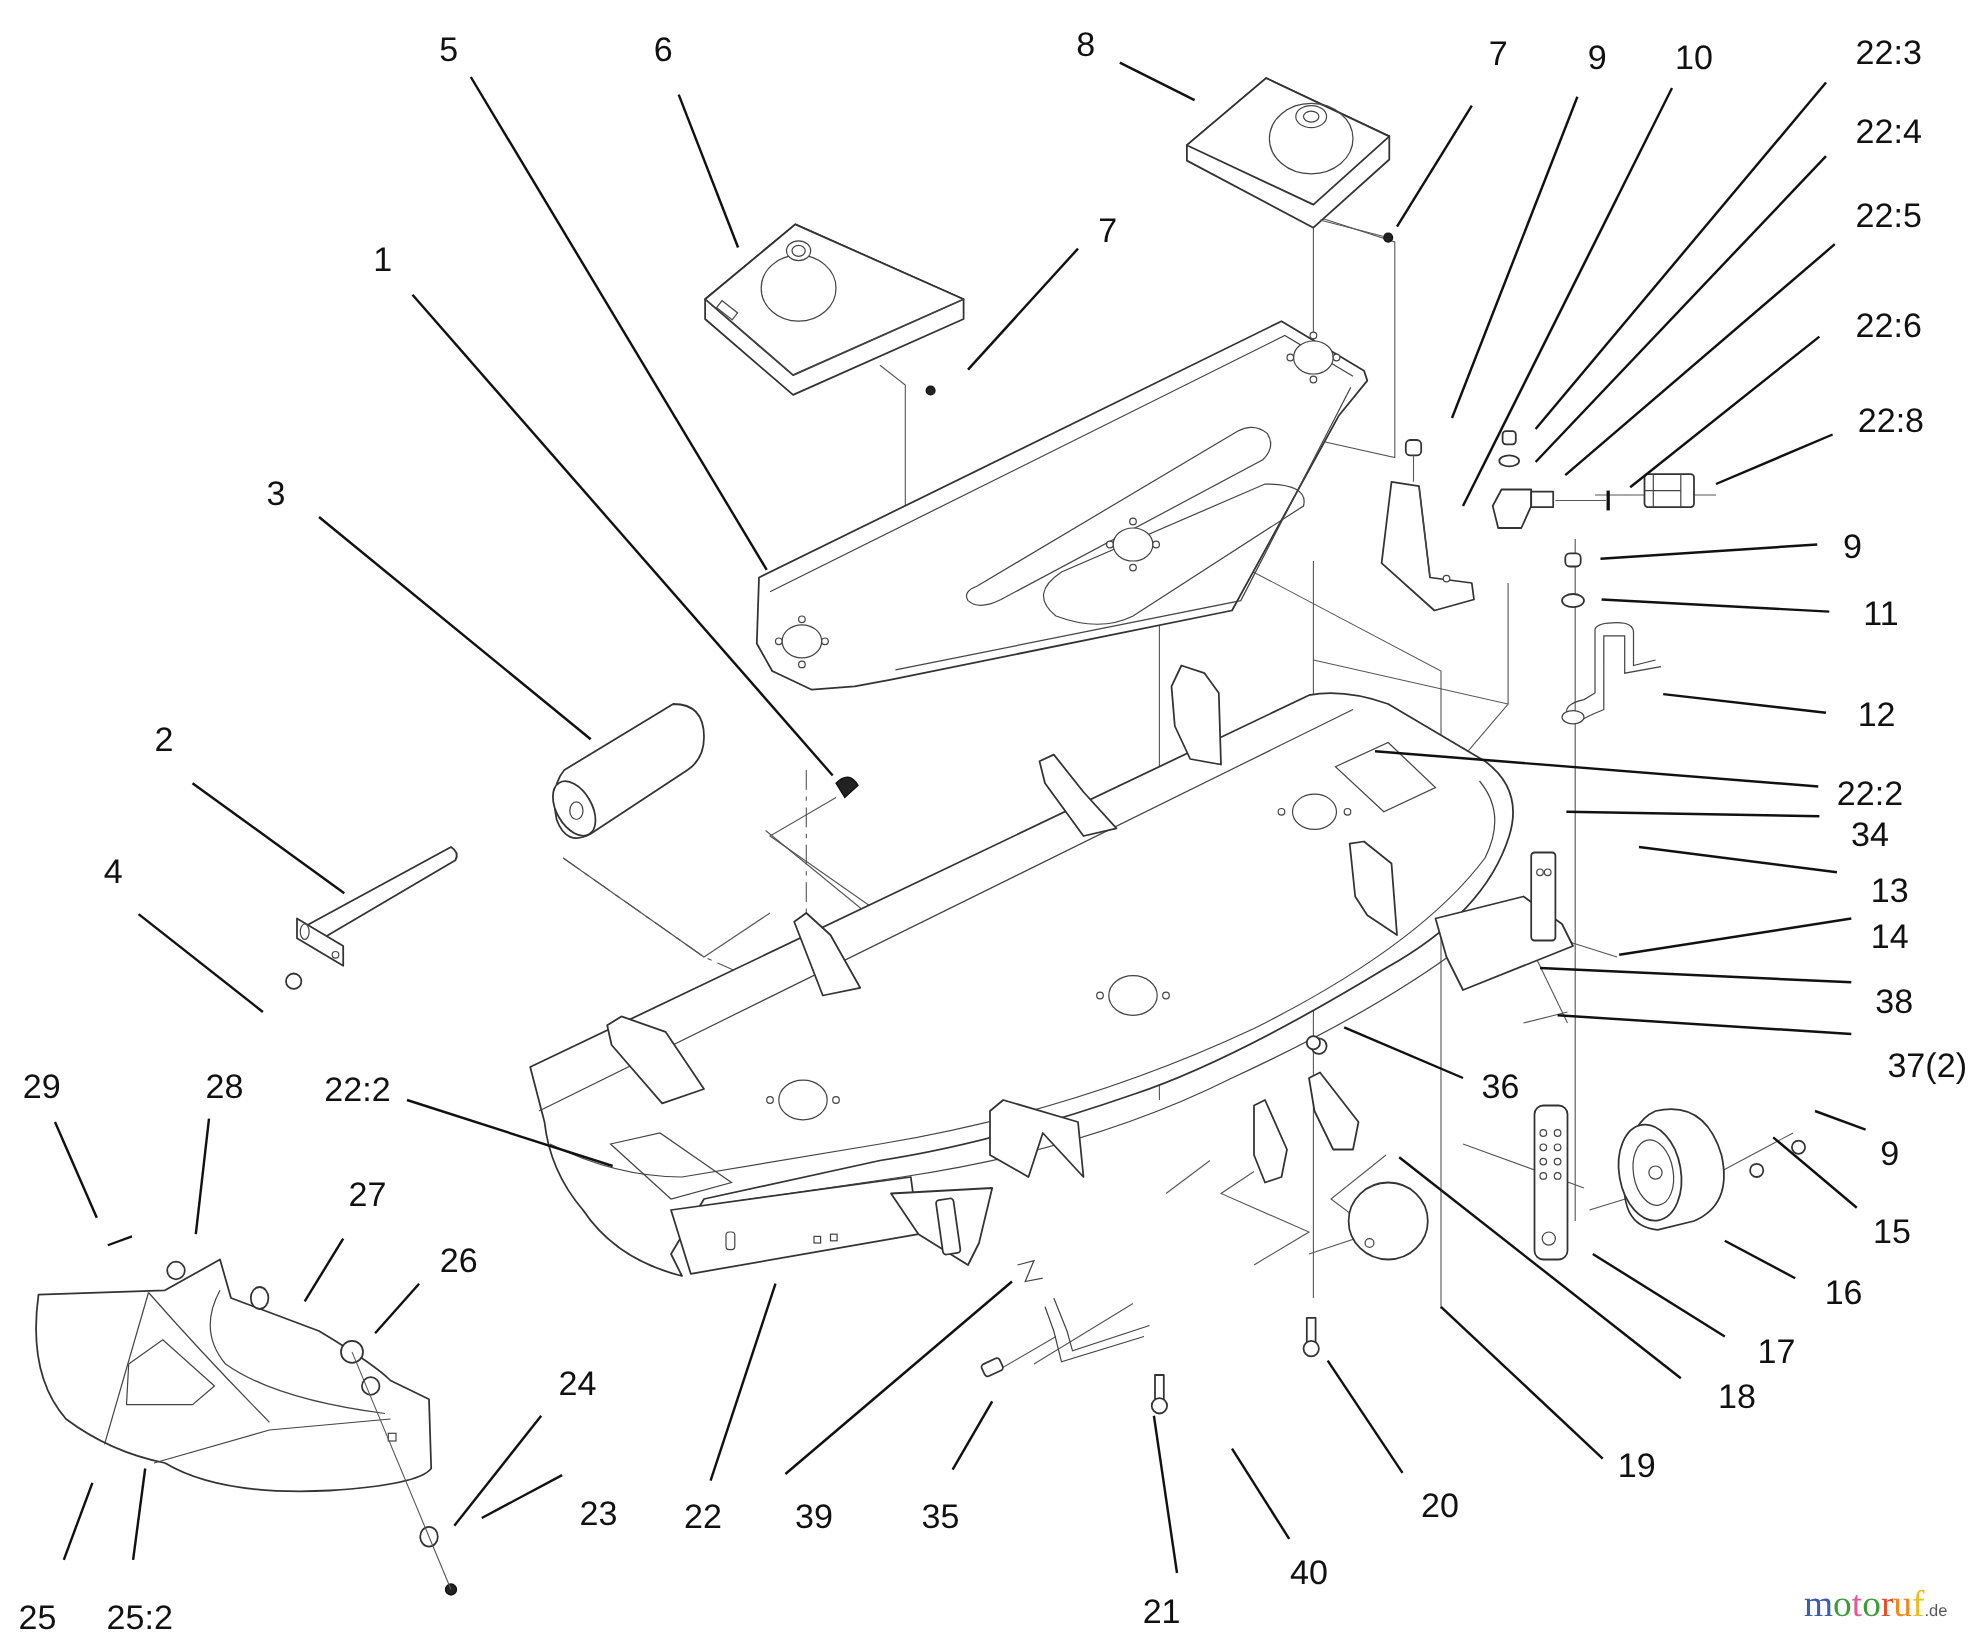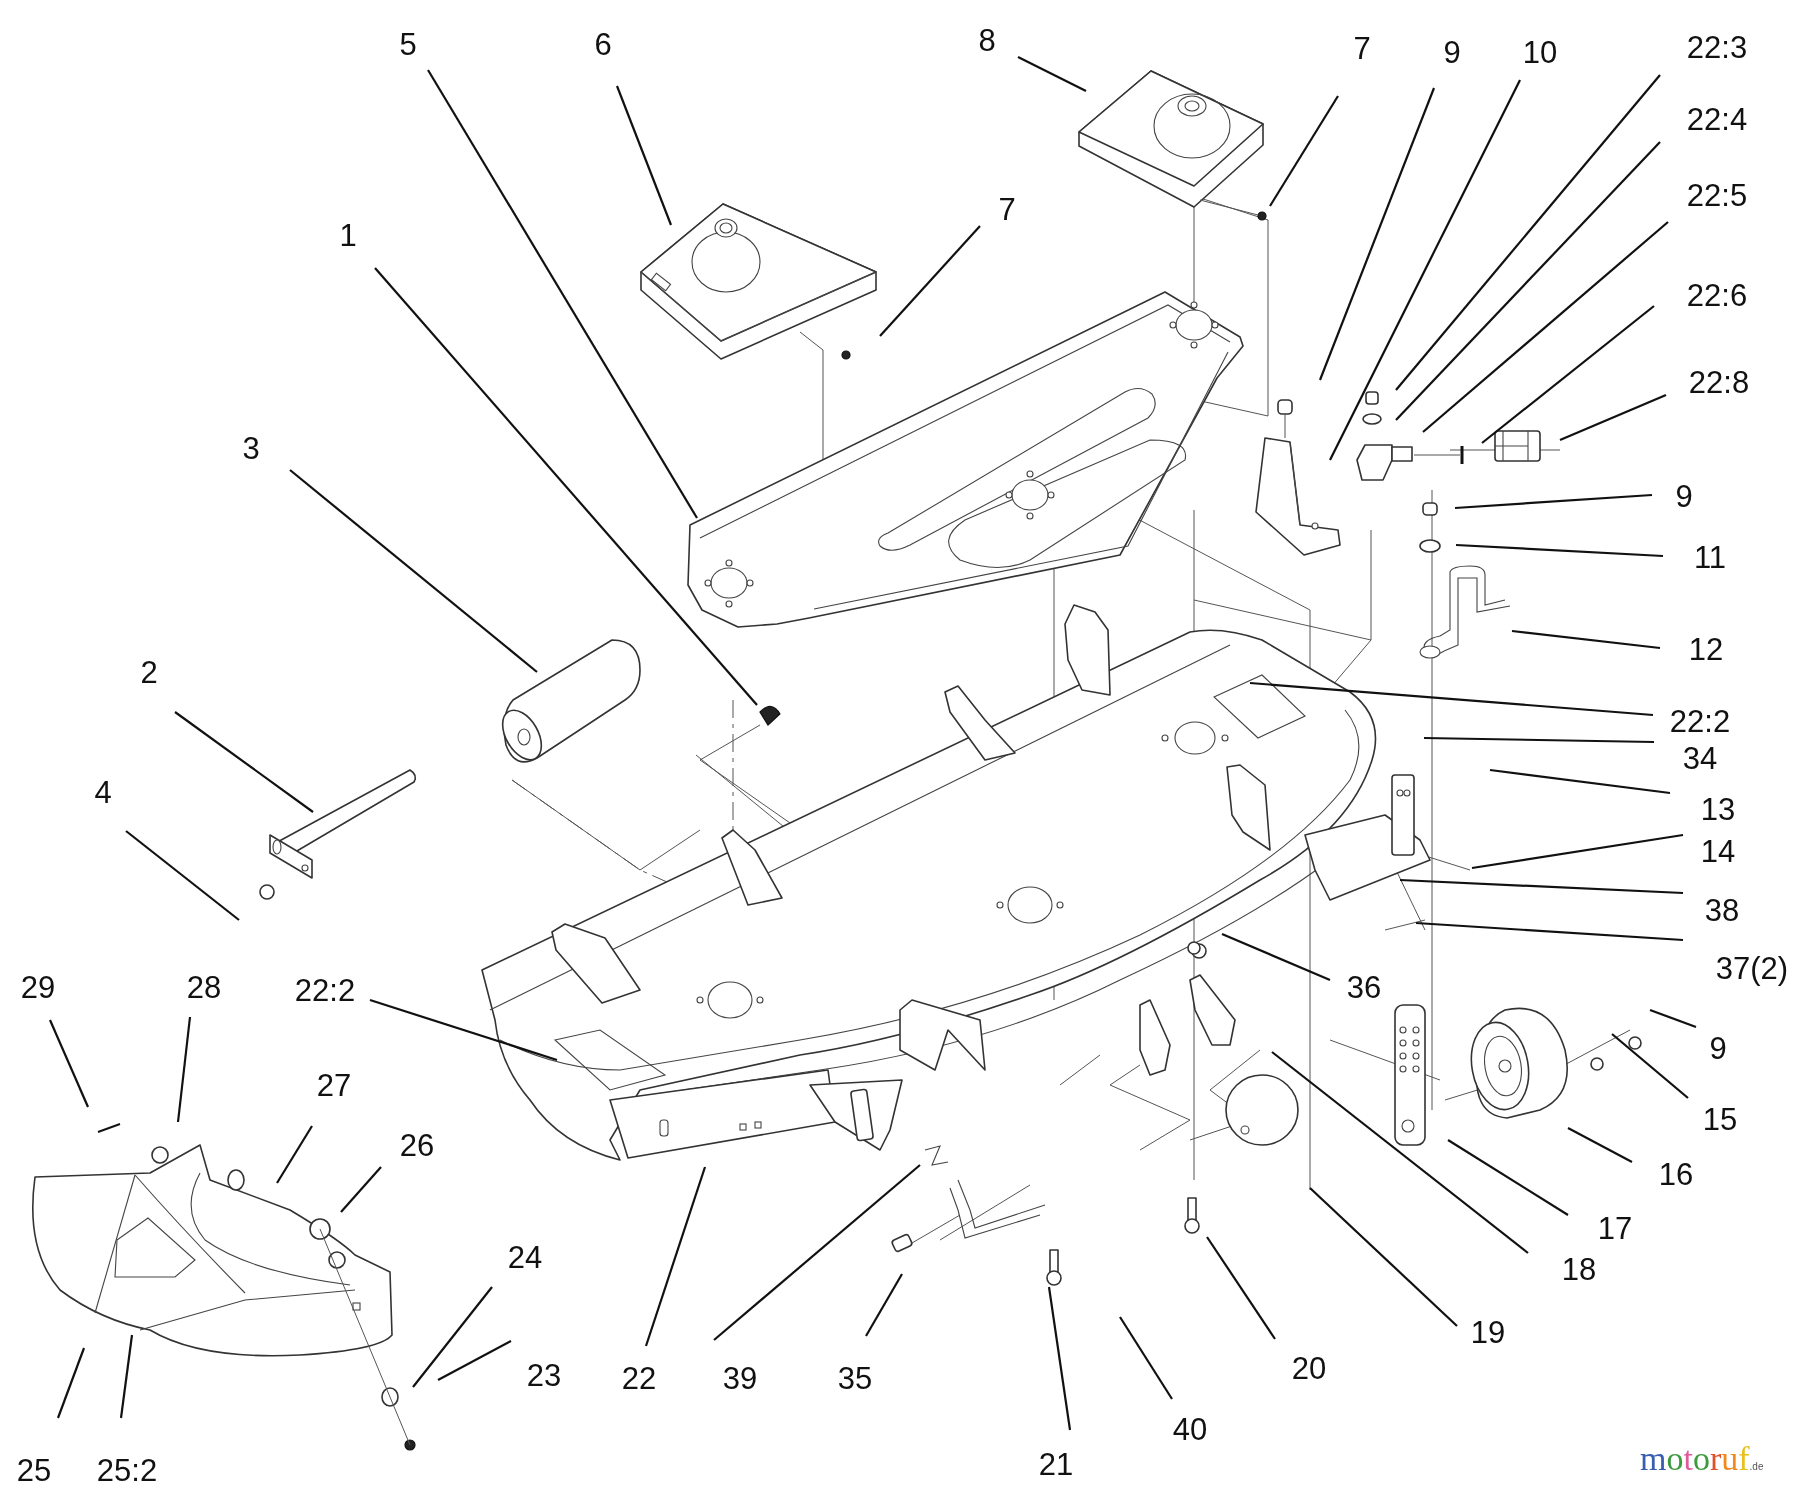--- a/index.html
+++ b/index.html
@@ -10,21 +10,21 @@
   .part-thin { fill: none; stroke: #444; stroke-width: 1.1; }
   .part-dark { fill: #222; stroke: #111; stroke-width: 1.2; }
   .leader { stroke: #111; stroke-width: 2.2; fill: none; }
   .guide { stroke: #555; stroke-width: 1; fill: none; }
   .guide-dash { stroke: #555; stroke-width: 1; fill: none; stroke-dasharray: 18 6 4 6; }
   .hole { fill: #fff; stroke: #444; stroke-width: 1.1; }
   .callout { font-family: "Liberation Sans", "DejaVu Sans", sans-serif; font-size: 31px; fill: #111; }
   #logo { position: absolute; left: 1640px; top: 1440px; font-family: "Liberation Serif", "DejaVu Serif", serif;
           font-size: 34px; letter-spacing: 0px; white-space: nowrap; }
   #logo span { display: inline-block; }
-  #logo .tld { font-size: 10px; color: #555; font-family: "Liberation Sans", sans-serif; }
+  #logo .tld { font-size: 15px; color: #555; font-family: "Liberation Sans", sans-serif; }
 </style>
 </head>
 <body>
 
 <svg id="diagram" viewBox="0 0 1800 1490" xmlns="http://www.w3.org/2000/svg">
 
   <g>
     <line class="guide-dash" x1="733" y1="700" x2="733" y2="1015"></line>
     <line class="guide" x1="1054" y1="560" x2="1054" y2="1000"></line>
     <line class="guide" x1="1194" y1="186" x2="1194" y2="325"></line>

